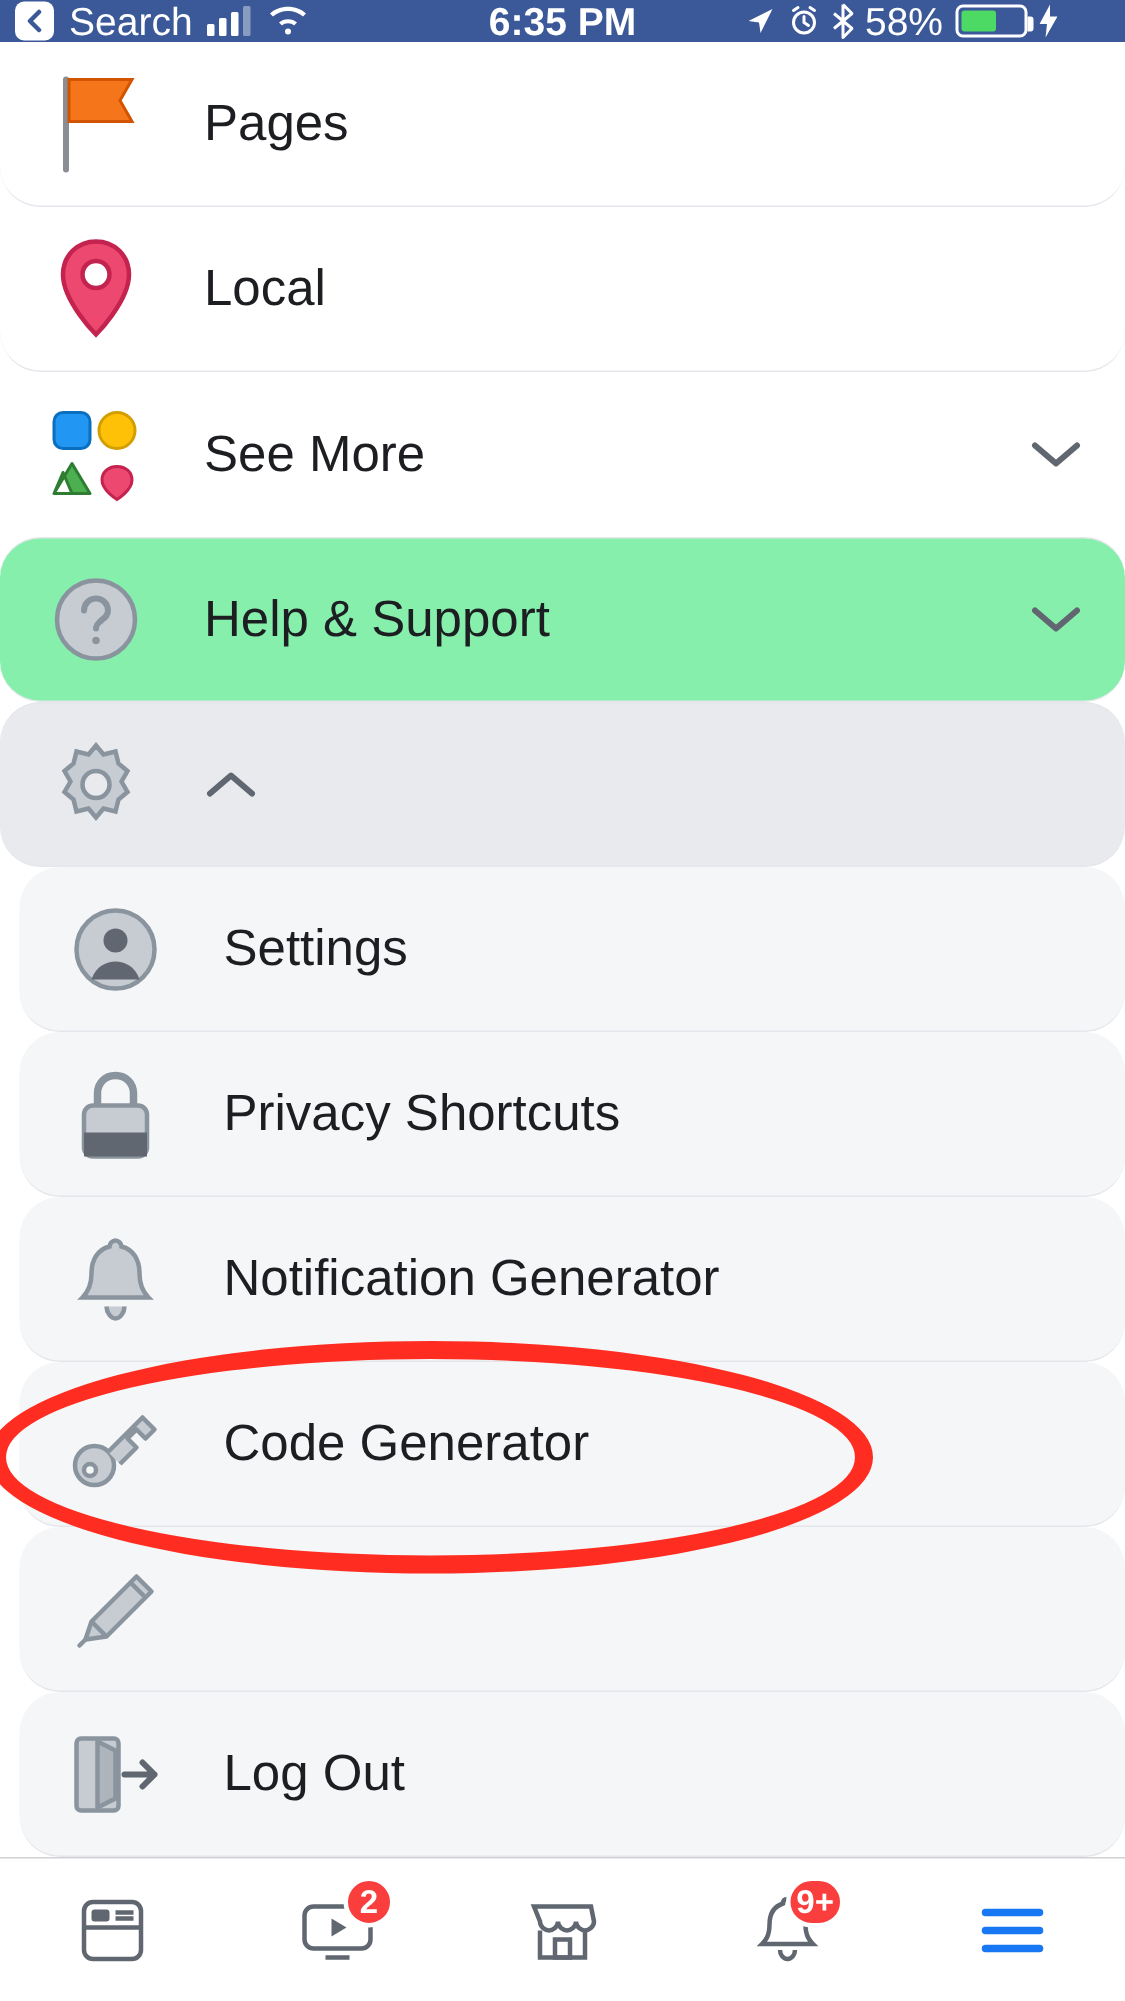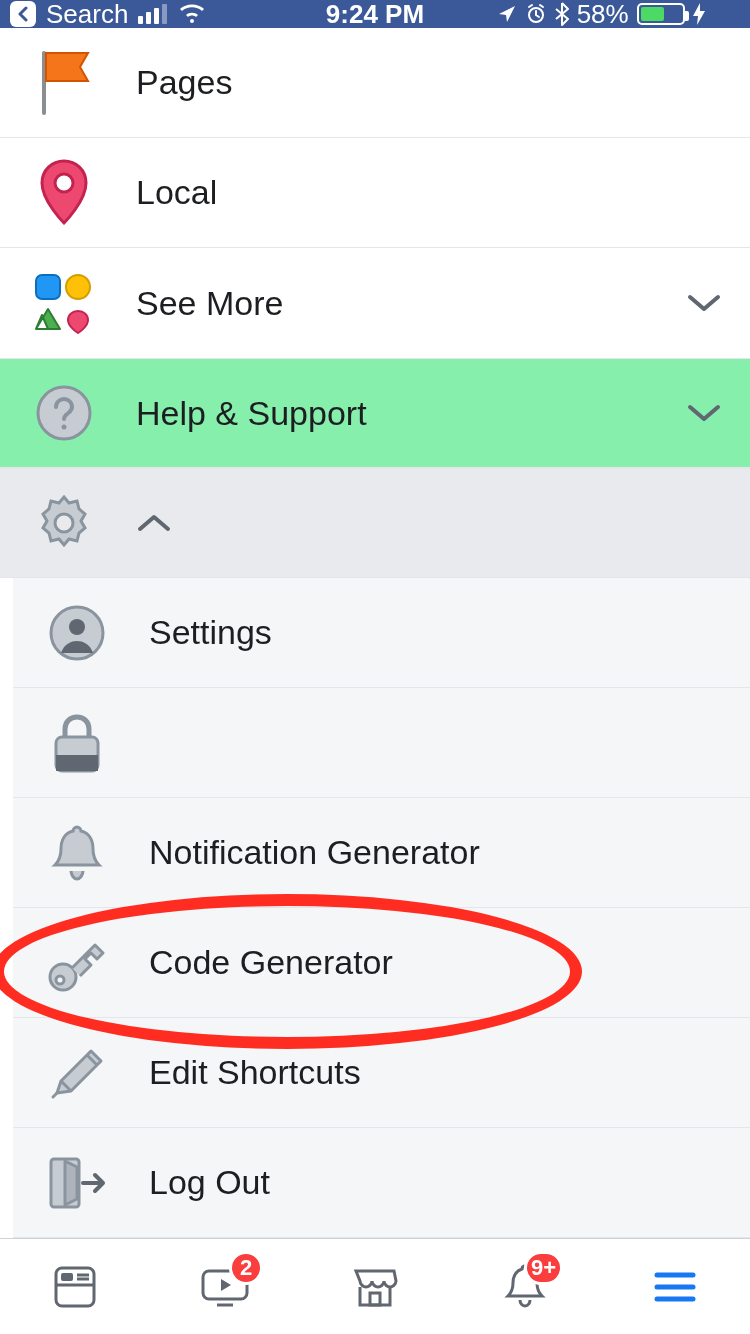--- a/index.html
+++ b/index.html
@@ -44,20 +44,21 @@
 
   
   .row {
     display: flex;
     align-items: center;
     padding: 0 28px;
     height: 110px;
     font-size: 34px;
     color: #1c1e21;
     position: relative;
+    border-radius: 27px;
   }
   .row .icon-slot {
     width: 72px;
     display: flex;
     align-items: center;
     justify-content: center;
     margin-right: 36px;
   }
   .row .label { flex: 1; }
   .row .chevron { color: #8a8d91; }
@@ -117,21 +118,21 @@
         <span></span>
         <span></span>
         <span></span>
       </span>
     <span>
       <svg width="30" height="22" viewBox="0 0 30 22">
           <path d="M15 20a2 2 0 100-4 2 2 0 000 4zm-6-8c3-3 9-3 12 0l-2 2c-2-2-6-2-8 0zM3 6c6-6 18-6 24 0l-2 2c-5-5-15-5-20 0z" fill="#fff"></path>
         </svg>
     </span>
   </div>
-  <div class="status-center">9:24 PM</div>
+  <div class="status-center">6:35 PM</div>
   <div class="status-right">
     <span>
       <svg width="20" height="20" viewBox="0 0 20 20">
           <path d="M2 10 L18 2 L10 18 L9 11 Z" fill="#fff"></path>
         </svg>
     </span>
     <span>
       <svg width="22" height="22" viewBox="0 0 22 22">
           <circle cx="11" cy="12" r="7" fill="none" stroke="#fff" stroke-width="2"></circle>
           <path d="M11 8v4l3 2M4 4l3-2M18 4l-3-2" stroke="#fff" stroke-width="2" fill="none" stroke-linecap="round"></path>
@@ -235,20 +236,21 @@
 </div>
 
 <div class="row sub">
   <span class="icon-slot">
     <svg width="54" height="64" viewBox="0 0 54 64">
       <path d="M15 26v-8c0-7 5-12 12-12s12 5 12 12v8" fill="none" stroke="#8a949e" stroke-width="5" stroke-linecap="round"></path>
       <rect x="6" y="26" width="42" height="34" rx="6" fill="#c6ccd2" stroke="#8a949e" stroke-width="3"></rect>
       <rect x="6" y="44" width="42" height="16" rx="0 0 6 6" fill="#616770"></rect>
     </svg>
   </span>
+  <span class="label">Privacy Shortcuts</span>
 </div>
 
 <div class="row sub">
   <span class="icon-slot">
     <svg width="56" height="64" viewBox="0 0 56 64">
       <path d="M28 6c-2 0-4 2-4 4-8 2-12 9-12 18 0 10-4 14-6 16h44c-2-2-6-6-6-16 0-9-4-16-12-18 0-2-2-4-4-4z" fill="#c6ccd2" stroke="#8a949e" stroke-width="3"></path>
       <path d="M22 50c0 4 3 8 6 8s6-4 6-8" fill="#c6ccd2" stroke="#8a949e" stroke-width="3"></path>
     </svg>
   </span>
   <span class="label">Notification Generator</span>
@@ -271,21 +273,20 @@
   <span class="icon-slot">
     <svg width="60" height="60" viewBox="0 0 60 60">
       <g fill="#c6ccd2" stroke="#8a949e" stroke-width="3" stroke-linejoin="round">
         <path d="M10 50 L14 38 L44 8 L54 18 L24 48 Z"></path>
         <path d="M14 38 L24 48"></path>
         <path d="M40 12 L50 22"></path>
         <path d="M10 50 L6 54 L10 50 Z" fill="#616770"></path>
       </g>
     </svg>
   </span>
-  <span class="label">Edit Shortcuts</span>
 </div>
 
 <div class="row sub">
   <span class="icon-slot">
     <svg width="64" height="60" viewBox="0 0 64 60">
       <g fill="#c6ccd2" stroke="#8a949e" stroke-width="3" stroke-linejoin="round">
         <rect x="6" y="6" width="28" height="48" rx="3"></rect>
         <path d="M20 8 L32 14 V46 L20 52 Z" fill="#aeb4bb"></path>
       </g>
       <path d="M38 30 H58 M50 22 L58 30 L50 38" fill="none" stroke="#616770" stroke-width="4" stroke-linecap="round" stroke-linejoin="round"></path>

